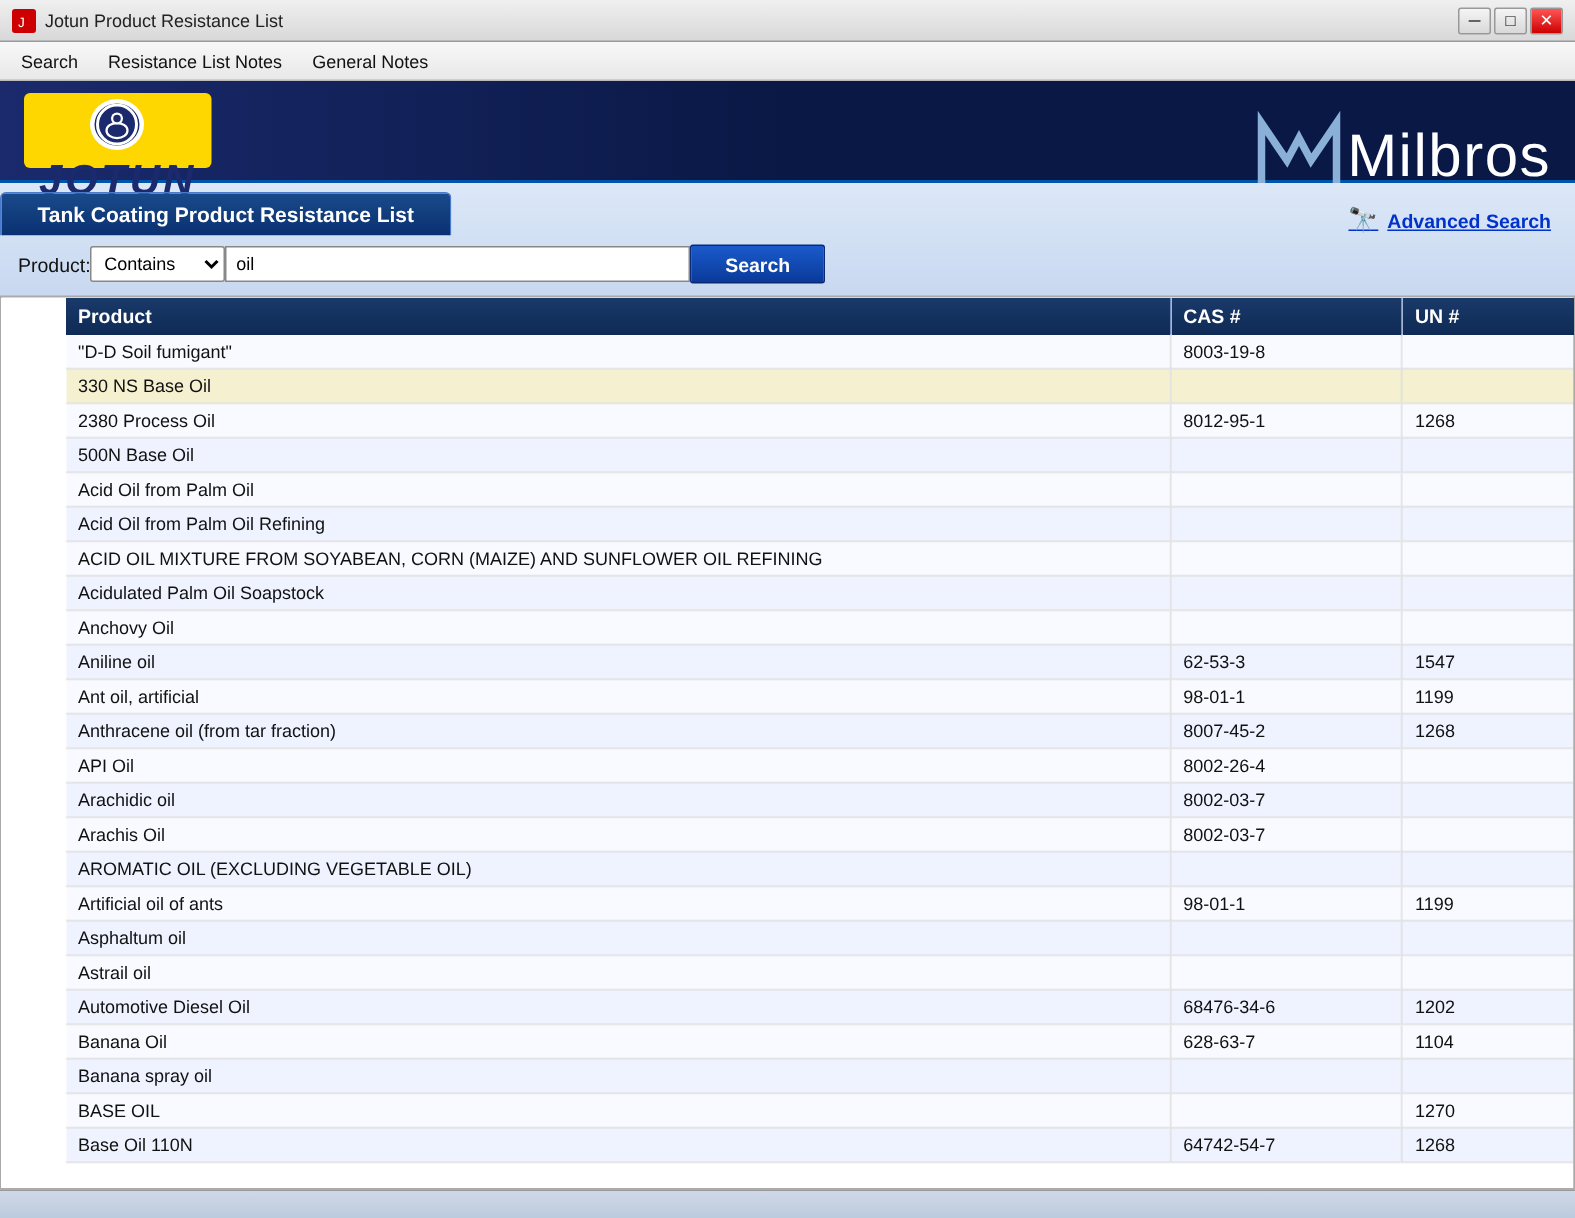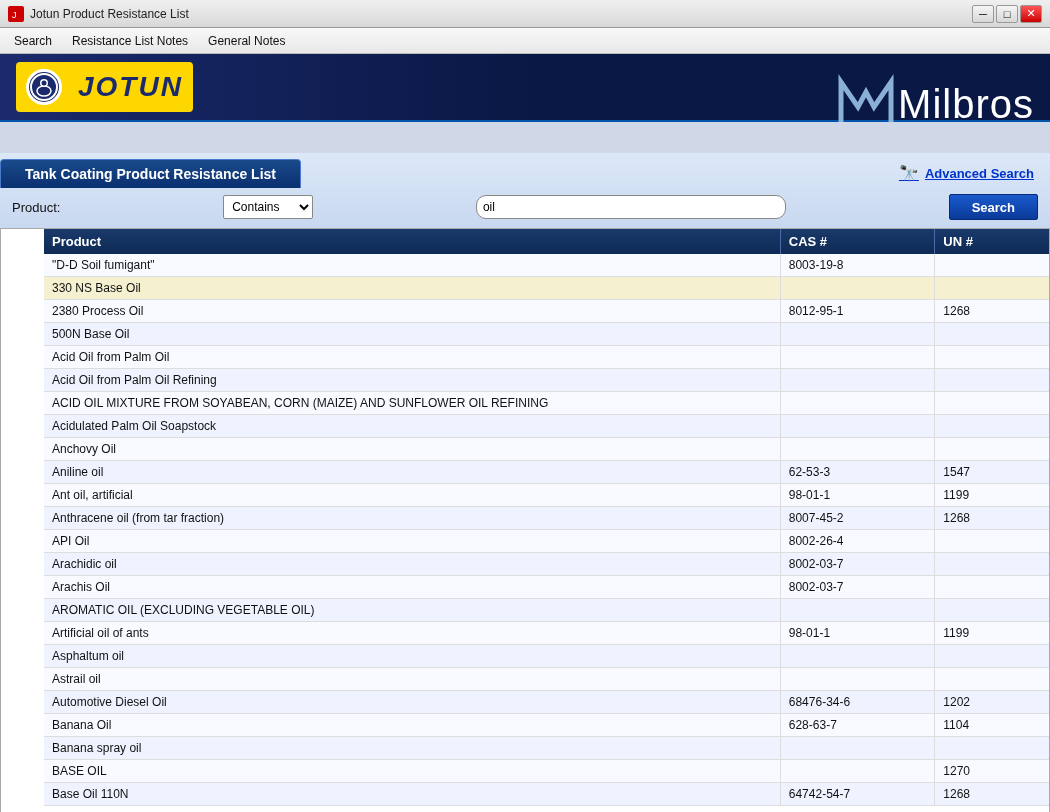--- a/index.html
+++ b/index.html
@@ -70,22 +70,23 @@
       justify-content: space-between;
       padding: 0 16px;
       border-bottom: 2px solid #0055aa;
     }
     .jotun-logo {
       background: #FFD700;
       border-radius: 4px;
       padding: 4px 10px;
       display: flex;
       align-items: center;
-      gap: 16px;
+      gap: 4px;
       height: 50px;
+      flex-direction: column;
     }
     .jotun-circle {
       width: 36px; height: 36px;
       background: #1a2a6c;
       border-radius: 50%;
       border: 3px solid white;
       display: flex; align-items: center; justify-content: center;
       color: white;
       font-size: 10px;
       font-weight: bold;
@@ -113,24 +114,23 @@
       margin-right: 2px;
     }
 
     
     .search-area {
       background: linear-gradient(to bottom, #dce8f8, #c8d8f0);
       padding: 0;
     }
     .search-title-bar {
       display: flex;
-      align-items: center;
+      align-items: flex-end;
       justify-content: space-between;
       padding: 6px 16px 0 0;
-      margin-top: 31px;
     }
     .search-title-tab {
       background: linear-gradient(to bottom, #1a4a8a, #0a3070);
       color: white;
       padding: 6px 24px;
       font-size: 14px;
       font-weight: bold;
       border-radius: 4px 4px 0 0;
       border-top: 1px solid #4a7acc;
       border-left: 1px solid #4a7acc;
@@ -143,41 +143,40 @@
       color: #0033cc;
       font-size: 13px;
       font-weight: bold;
       text-decoration: underline;
       cursor: pointer;
     }
     .search-row {
       display: flex;
       align-items: center;
       padding: 6px 12px 8px;
-      gap: 23px;
-      justify-content: space-between;
+      gap: 0;
     }
     .search-label {
       font-size: 13px;
       color: #111;
       font-weight: normal;
     }
     .search-select {
       height: 24px;
       border: 1px solid #888;
       border-radius: 2px;
       padding: 1px 4px;
       font-size: 12px;
       background: white;
       min-width: 90px;
     }
     .search-input {
       height: 24px;
       border: 1px solid #888;
-      border-radius: 10px;
+      border-radius: 0;
       padding: 2px 6px;
       font-size: 12px;
       width: 310px;
     }
     .search-button {
       background: linear-gradient(to bottom, #1a5acc, #0a3a99);
       color: white;
       border: 1px solid #0a2a77;
       padding: 3px 22px;
       height: 26px;

